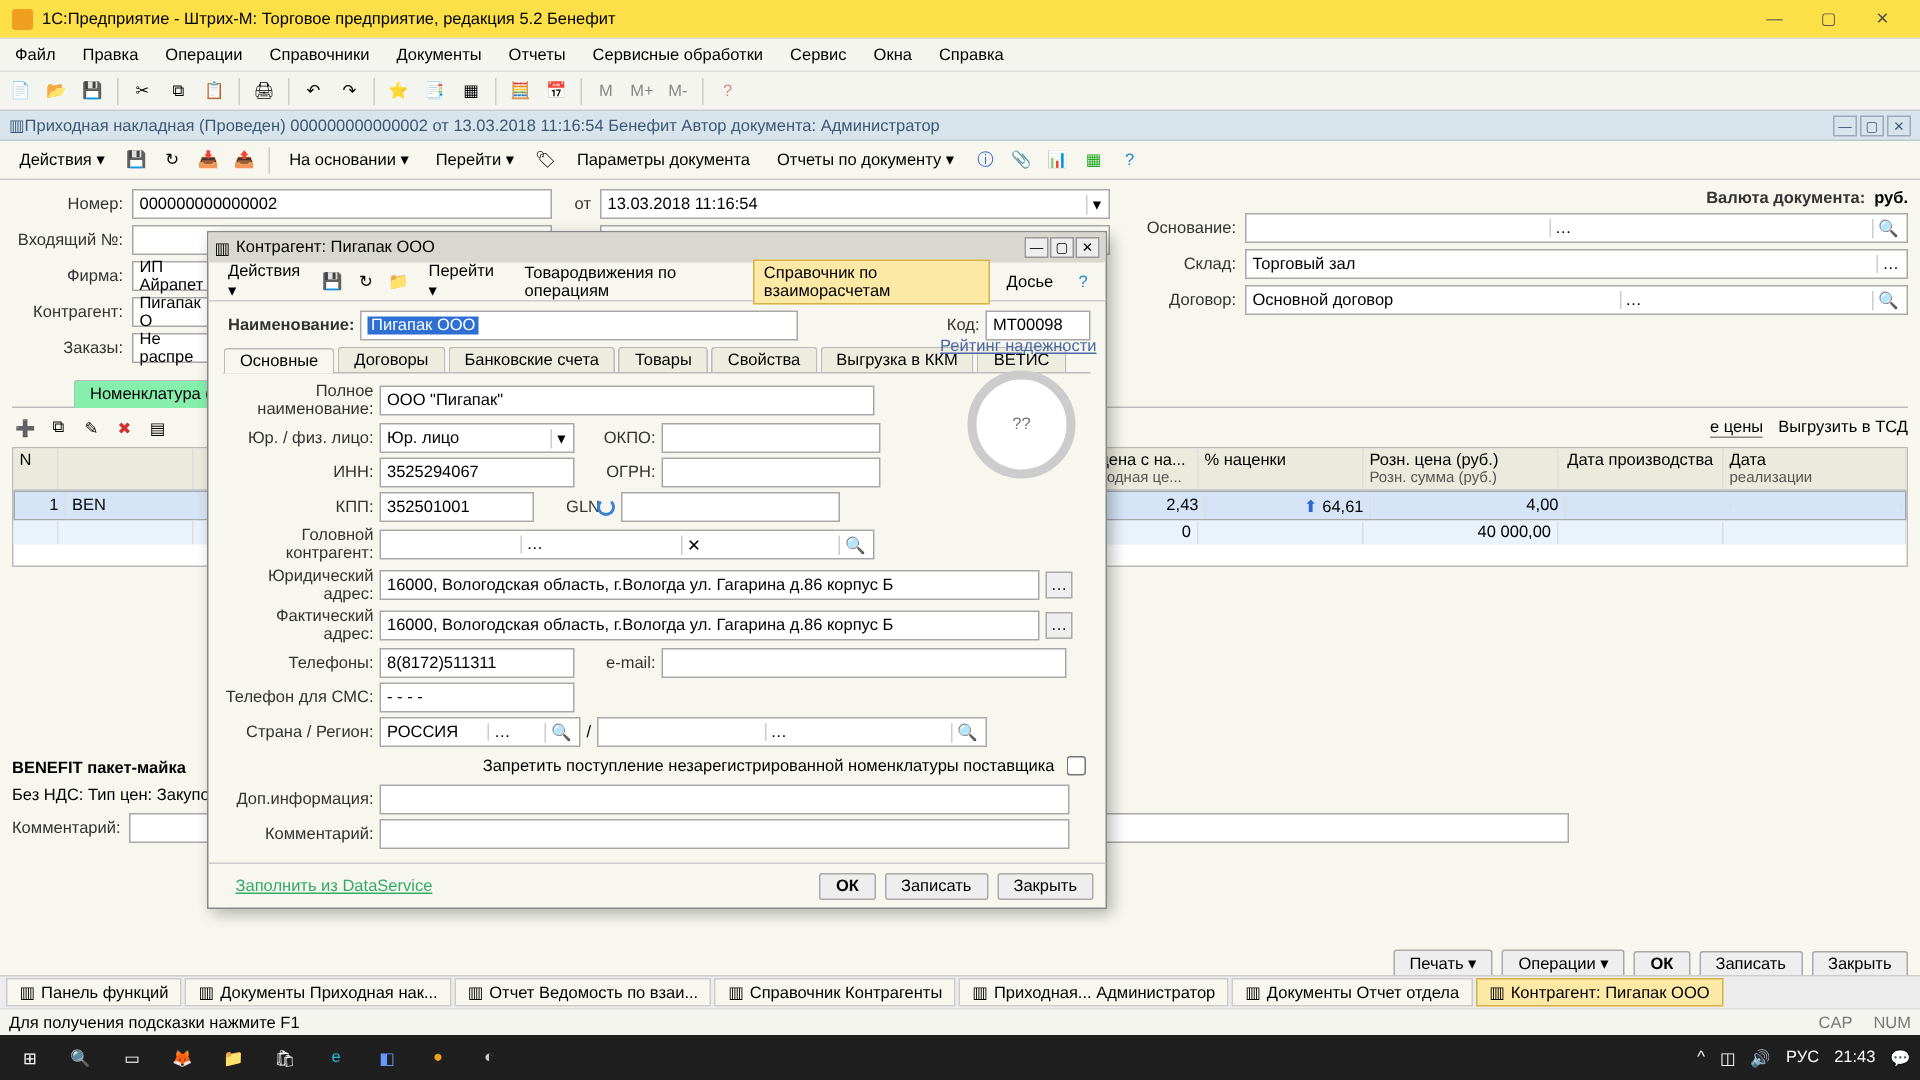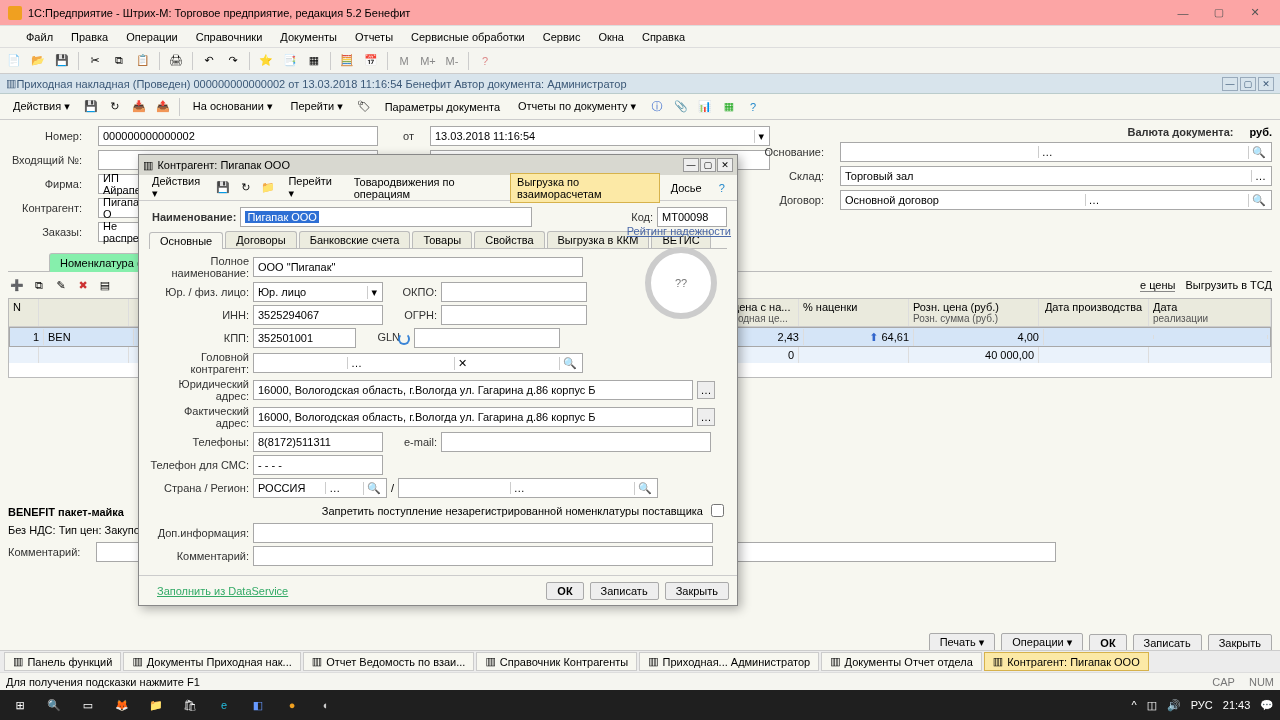--- a/index.html
+++ b/index.html
@@ -1,31 +1,31 @@
 <!DOCTYPE html>
 <html><head>
 <meta charset="utf-8">
 <style>
 * { box-sizing: border-box; font-family: "Segoe UI", Tahoma, sans-serif; font-size: 11px; }
 body { margin: 0; background: #f0f0f0; overflow: hidden; width: 1280px; height: 720px; position: relative; }
-.titlebar { height: 26px; background: #fca5a5; display: flex; align-items: center; padding: 0 8px; justify-content: space-between; border-bottom: 1px solid #ddd; }
+.titlebar { height: 26px; background: #fde047; display: flex; align-items: center; padding: 0 8px; justify-content: space-between; border-bottom: 1px solid #ddd; }
 .titlebar-buttons { display: flex; gap: 2px; }
 .titlebar-buttons span { width: 34px; height: 20px; display: flex; align-items: center; justify-content: center; color: #555; }
-.menubar { height: 22px; background: #f5f5f0; display: flex; align-items: center; padding: 0 18px; gap: 2px; border-bottom:1px solid #ddd;}
+.menubar { height: 22px; background: #f5f5f0; display: flex; align-items: center; padding: 0 2px; gap: 2px; border-bottom:1px solid #ddd;}
 .menubar > span { padding: 2px 8px; }
 .toolbar { height: 26px; background: #f5f5f0; display: flex; align-items: center; padding: 0 4px; gap: 4px; border-bottom:1px solid #ccc;}
 .tb-ico { width: 20px; height: 20px; display:flex; align-items:center; justify-content:center; border:1px solid transparent; border-radius:2px; }
 .tb-sep { width:1px; height:18px; background:#ccc; margin:0 2px; }
 .doc-titlebar { height: 20px; background: #d8e4ec; display:flex; align-items:center; padding:0 6px; color:#3b5877; border-bottom:1px solid #bcc; font-weight:400;}
 .doc-titlebar .endbtns { margin-left:auto; display:flex; gap:2px;}
 .doc-titlebar .endbtns span{ width:16px; height:14px; border:1px solid #9ab; font-size:9px; display:flex;align-items:center;justify-content:center;}
 .doc-toolbar { height: 26px; background:#f7f7f0; display:flex; align-items:center; padding:0 6px; gap:4px; border-bottom:1px solid #ccc;}
 .doc-toolbar .btn { padding:2px 6px; border:1px solid transparent; border-radius:2px; display:flex;align-items:center;gap:2px;}
 .doc-body { position:relative; background:#f7f7f0; height: 538px; padding: 6px 8px; }
-.form-row { display:flex; align-items:center; gap:16px; margin-bottom:4px;}
+.form-row { display:flex; align-items:center; gap:6px; margin-bottom:4px;}
 .lbl { text-align:right; color:#333; }
 input.field, .fakeinput { height:20px; border:1px solid #a8a8a8; background:#fff; padding:0 4px; }
 .fakeinput { display:flex; align-items:center; }
 .sel { height:20px; border:1px solid #a8a8a8; background:#fff; display:flex; align-items:center; padding:0 2px 0 4px;}
 .sel .dots { margin-left:auto; border-left:1px solid #ccc; padding:0 3px;}
 .right-inputs { position:absolute; right:8px; top:6px; }
 .tabs { display:flex; gap:0; margin-top:10px; border-bottom:1px solid #bbb;}
 .tab { padding:3px 10px; border:1px solid #bbb; border-bottom:0; background:#ececdf; margin-right:2px; border-radius:3px 3px 0 0;}
 .tab.active { background:#86efac; position:relative; top:1px;margin-left:41px;}
 .mini-tb { display:flex; gap:4px; padding:4px 0; align-items:center;}
@@ -297,21 +297,21 @@
       <span>✕</span>
     </div>
   </div>
   <div class="popup-tb">
     <span class="btn">Действия ▾</span>
     <span class="tb-ico">💾</span>
     <span class="tb-ico">↻</span>
     <span class="tb-ico">📁</span>
     <span class="btn">Перейти ▾</span>
     <span class="btn">Товародвижения по операциям</span>
-    <span class="btn active">Выгрузка по взаиморасчетам</span>
+    <span class="btn active">Справочник по взаиморасчетам</span>
     <span class="btn">Досье</span>
     <span class="tb-ico" style="color:#28c;">?</span>
   </div>
   <div class="popup-body">
     <div class="line-input">
       <span class="lbl" style="width:90px;font-weight:bold;">Наименование:</span>
       <div class="fakeinput" style="width:300px;">
           <span class="highlight-sel">Пигапак ООО</span>
         </div>
       <span class="lbl" style="margin-left:20px;">Код:</span>

